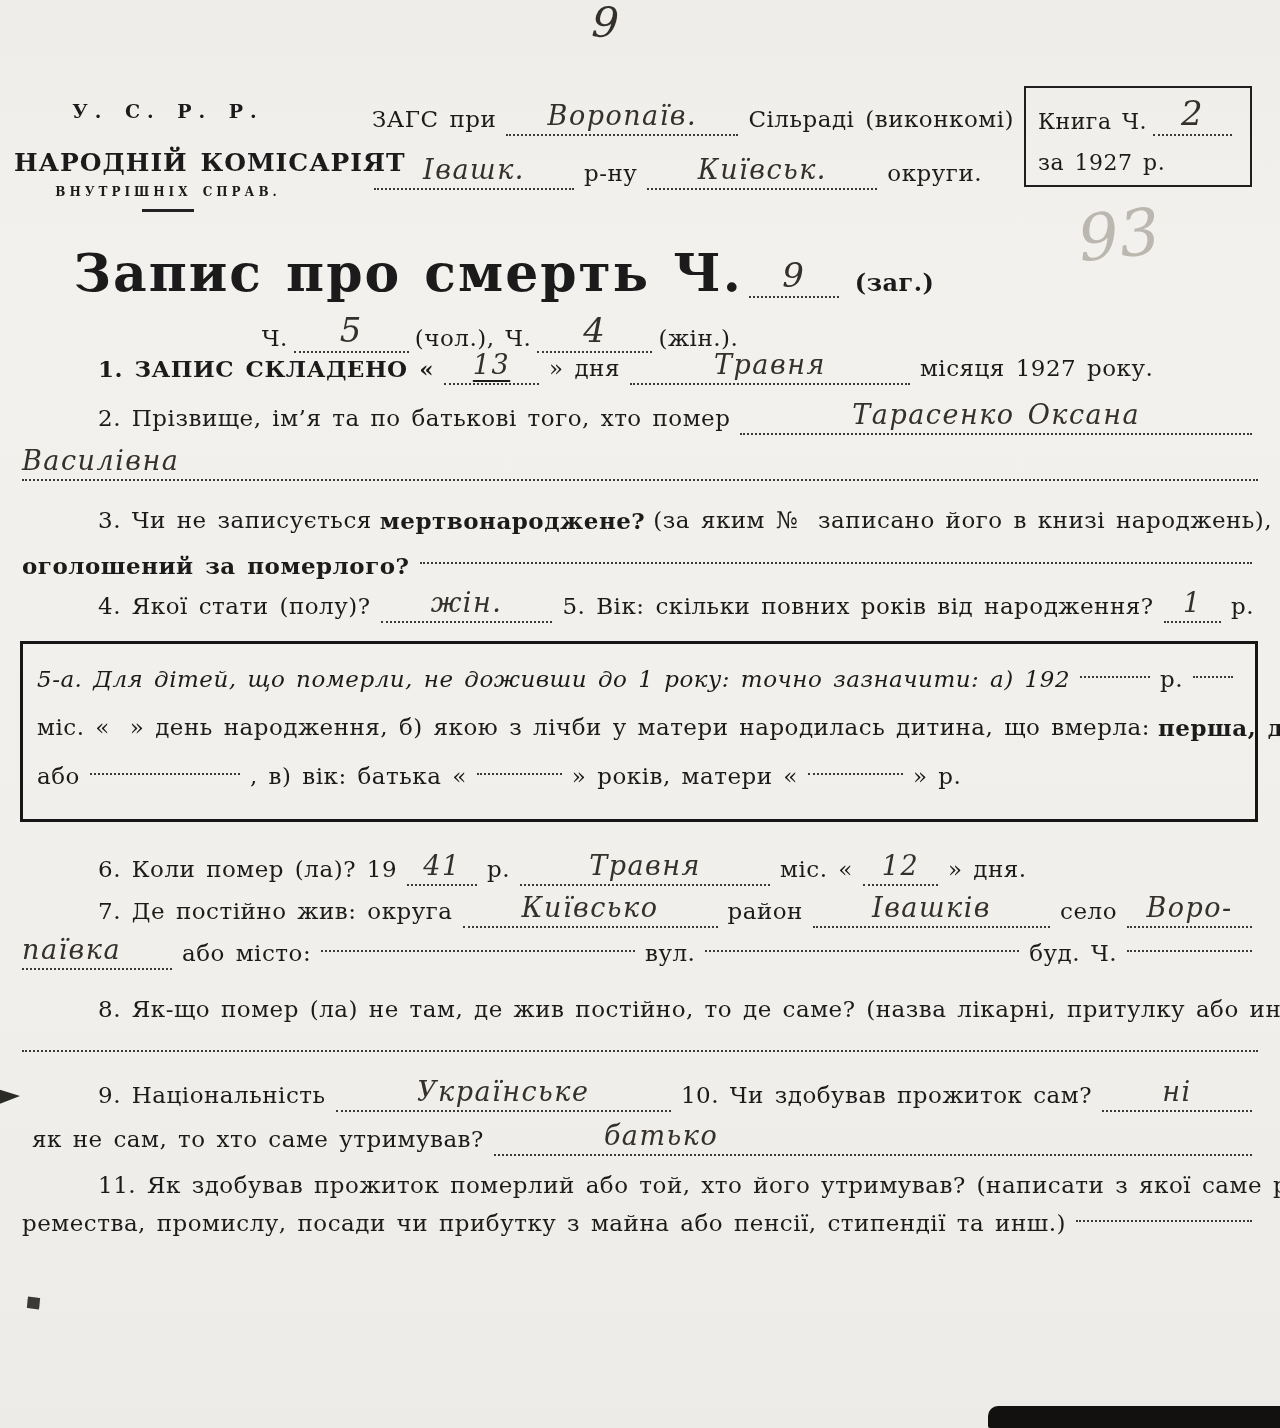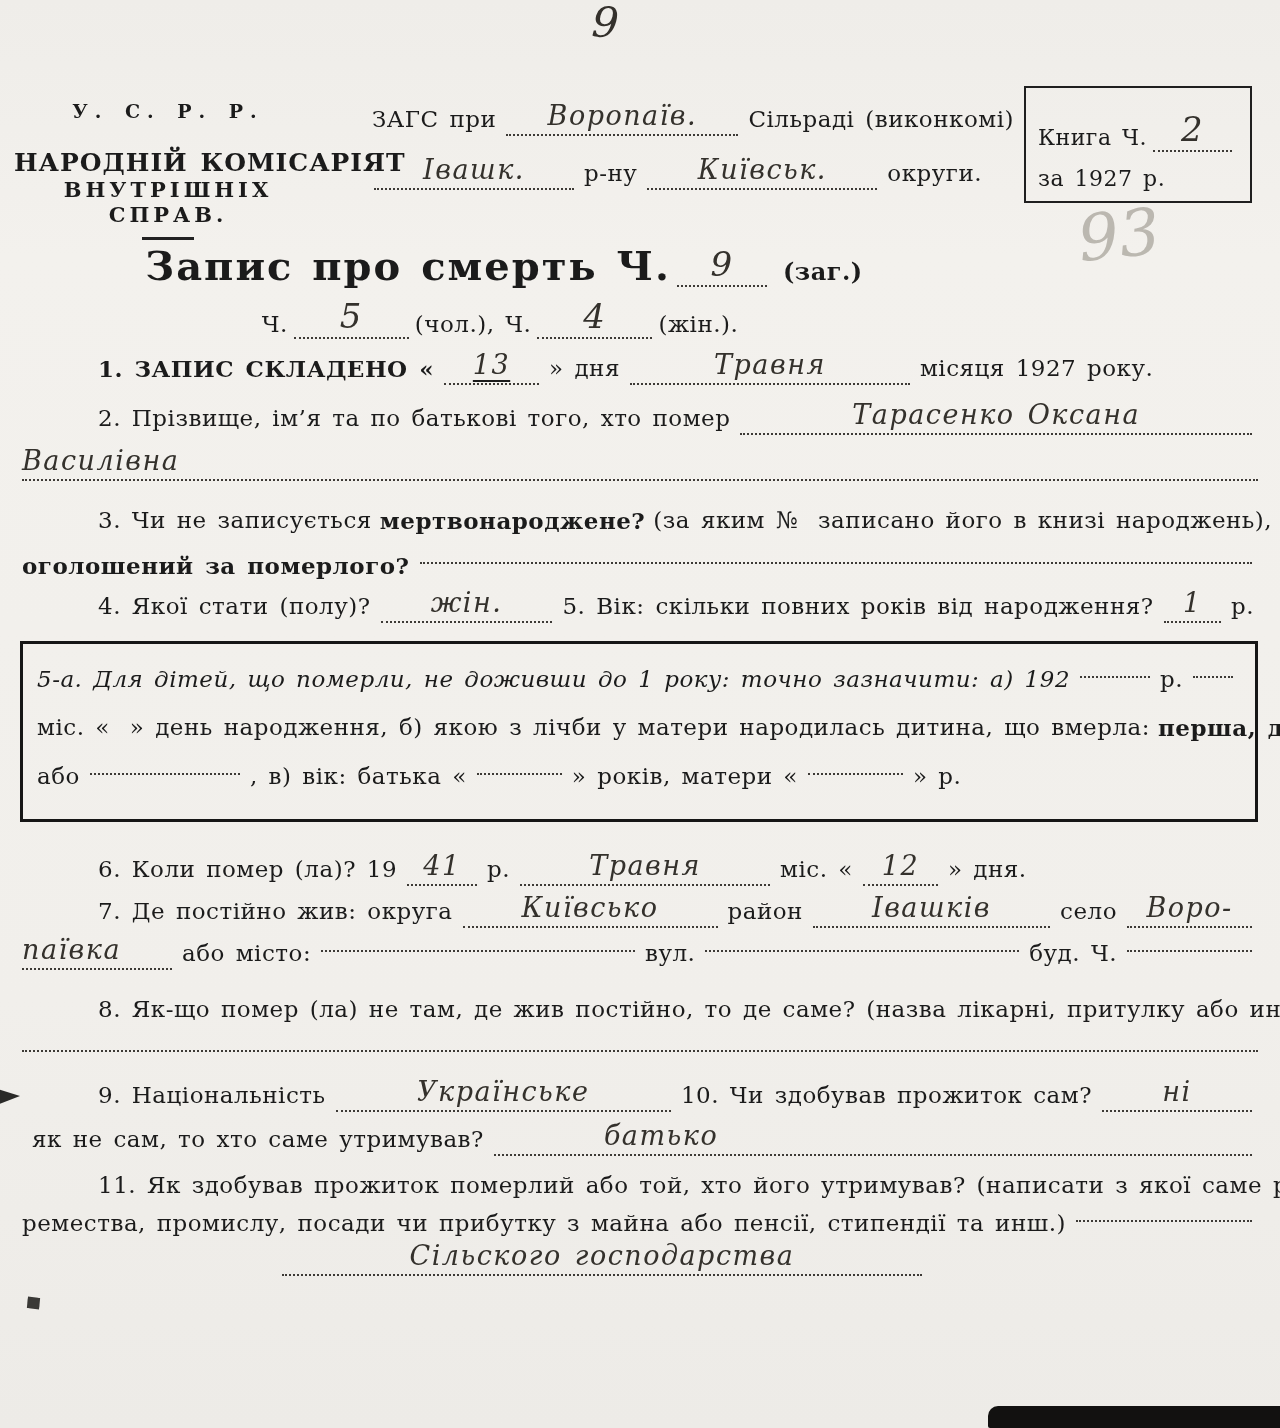--- a/index.html
+++ b/index.html
@@ -38,41 +38,41 @@
     display:inline-block;
     margin:0 6px;
     min-height:10px;
   }
   .grow{flex:1 1 auto;}
   .dotline{border-bottom:2px dotted #3d3a36;height:4px;}
   
   .org-block{position:absolute;left:14px;top:100px;width:308px;text-align:center;}
   .org1{font-size:19px;font-weight:bold;letter-spacing:7px;}
   .org2{font-size:25px;font-weight:bold;letter-spacing:1px;margin-top:26px;white-space:nowrap;}
-  .org3{font-size:21px;font-weight:bold;letter-spacing:4px;margin-top:0;}
+  .org3{font-size:12px;font-weight:bold;letter-spacing:4px;margin-top:8px;}
   .org-dash{width:52px;border-top:3px solid #222;margin:10px auto 0;}
   .zags-block{position:absolute;left:368px;top:106px;width:650px;}
   .zags-block .row{margin-bottom:24px;}
   .book-box{
     position:absolute;right:28px;top:86px;width:200px;
-    border:2px solid #1f1f1f;padding:28px 12px 10px;
+    border:2px solid #1f1f1f;padding:12px 12px 10px;
     font-size:22px;letter-spacing:.5px;
   }
   .book-line1{display:flex;align-items:baseline;}
   .book-line2{margin-top:14px;}
   .top-num{position:absolute;left:592px;top:2px;font-size:42px;transform:rotate(4deg);}
   .stamp-num{
     position:absolute;right:120px;top:198px;
     font-size:64px;color:#8f8a80;opacity:.55;transform:rotate(-6deg);
     font-style:italic;
   }
   
   .title-block{position:absolute;left:0;top:242px;width:1000px;text-align:center;}
   .title-row{display:inline-flex;align-items:baseline;}
-  .title-main{font-size:40px;font-weight:bold;letter-spacing:2px;margin-left:8px;}
+  .title-main{font-size:52px;font-weight:bold;letter-spacing:2px;margin-left:8px;}
   .title-suffix{font-size:24px;font-weight:bold;margin-left:10px;}
   .sub-row{display:inline-flex;align-items:baseline;margin-top:14px;font-size:23px;}
   
   .body{position:absolute;left:22px;right:22px;top:355px;}
   .box5a{
     border:3px solid #161616;
     padding:22px 16px 8px 14px;
     margin:14px 0 34px -2px;
   }
   .box5a .row{margin-bottom:22px;}
@@ -251,23 +251,20 @@
       <span class="blank grow" style="text-align:left;"><span class="hw" style="margin-left:110px;">батько</span></span>
     </div>
 
     <div class="row ind" style="margin-bottom:12px;">
       <span class="lbl">11. Як здобував  прожиток  померлий  або той, хто його утримував? (написати з якої саме роботи,</span>
     </div>
     <div class="row" style="margin-bottom:10px;">
       <span class="lbl" style="margin-left:0;">ремества, промислу, посади чи прибутку з майна або пенсії,  стипендії та инш.)</span>
       <span class="blank grow"></span>
     </div>
-    <div class="row">
-      <span class="blank" style="flex:0 0 640px;margin-left:260px;"><span class="hw">Сільского  господарства</span></span>
-    </div>
 
   </div>
 
   <div class="corner-mark"></div>
   <div class="blot1"></div>
   <div class="blot2"></div>
 
 </div>
 
 </body></html>

